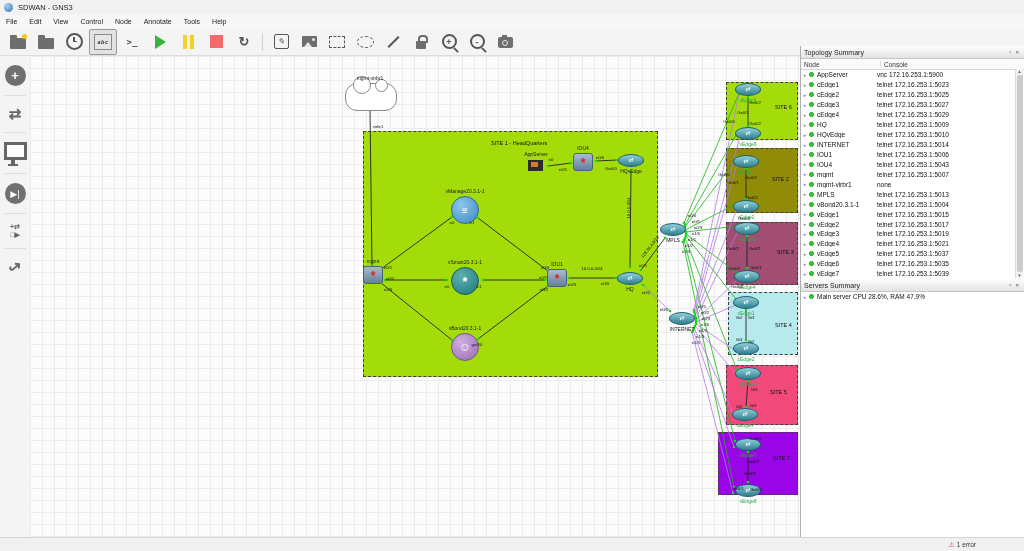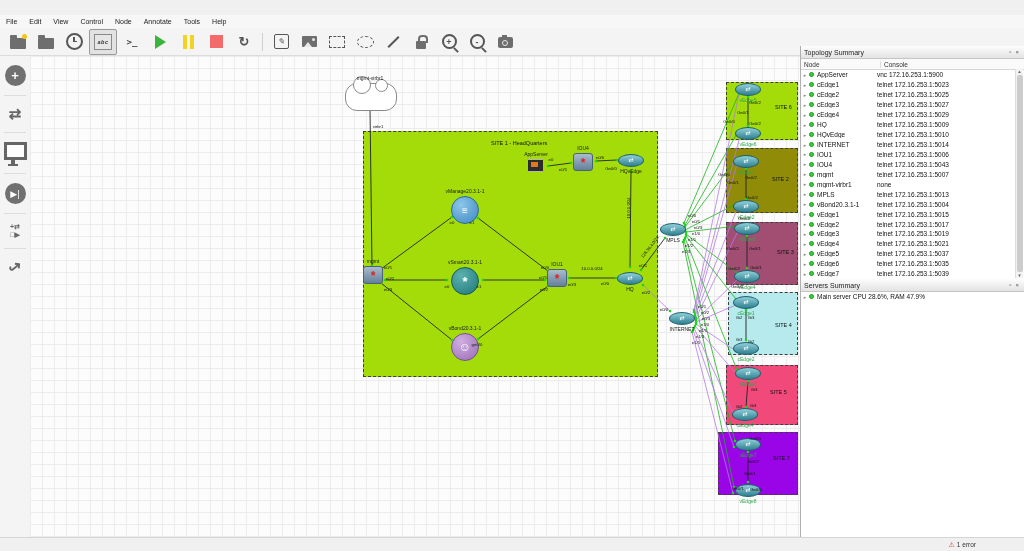--- a/index.html
+++ b/index.html
@@ -108,20 +108,24 @@
   
   #statusbar{position:absolute;left:0;top:537px;width:100%;height:14px;background:#f0f0f0;
     border-top:1px solid #d5d5d5;display:flex;align-items:center;justify-content:flex-end;z-index:7;box-sizing:border-box;}
   #err{display:flex;align-items:center;margin-right:48px;font-size:6.5px;color:#333;gap:2px;}
   #err .warn{color:#cc2f2f;font-size:7px;}
 </style>
 </head>
 <body>
 
 <div id="app">
+  <div id="titlebar">
+    <span id="appicon"></span>
+    <span>SDWAN - GNS3</span>
+  </div>
   <div id="menubar">
       <span class="mitem">File</span>
       <span class="mitem">Edit</span>
       <span class="mitem">View</span>
       <span class="mitem">Control</span>
       <span class="mitem">Node</span>
       <span class="mitem">Annotate</span>
       <span class="mitem">Tools</span>
       <span class="mitem">Help</span>
     </div>

